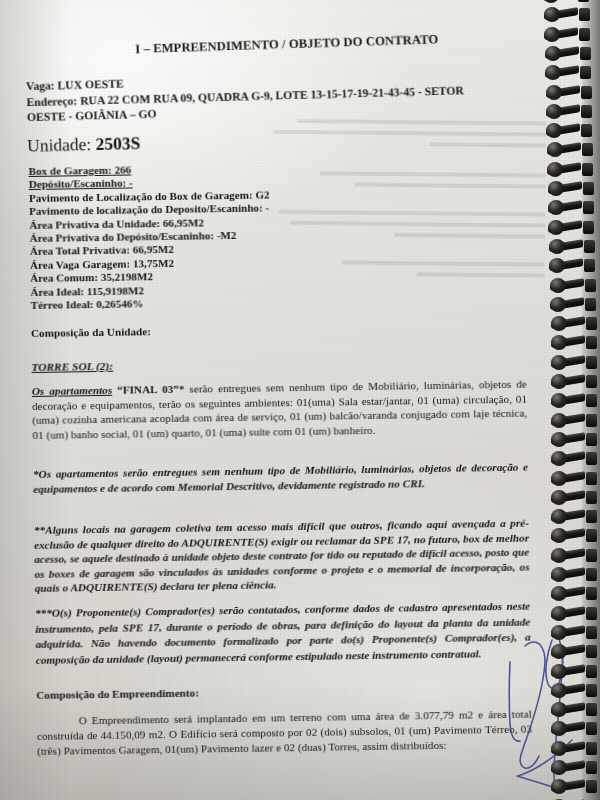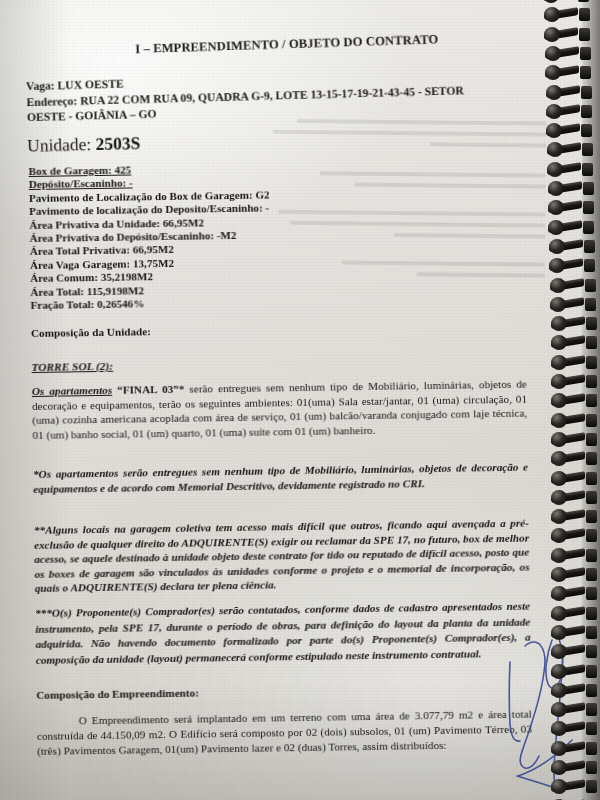--- a/index.html
+++ b/index.html
@@ -233,31 +233,31 @@
       </div>
       <div>OESTE - GOIÂNIA – GO</div>
     </div>
 
     <div class="unit-line">
       <span>Unidade:</span>
       <span class="val">2503S</span>
     </div>
 
     <div class="block specs" id="specs-list">
-        <div class="u"><span>Box de Garagem:</span><span> 425</span></div>
+        <div class="u"><span>Box de Garagem:</span><span> 266</span></div>
         <div class="u"><span>Depósito/Escaninho:</span><span> -</span></div>
         <div><span>Pavimento de Localização do Box de Garagem:</span><span> G2</span></div>
         <div><span>Pavimento de localização do Deposito/Escaninho:</span><span> -</span></div>
         <div><span>Área Privativa da Unidade:</span><span> 66,95M2</span></div>
         <div><span>Área Privativa do  Depósito/Escaninho:</span><span> -M2</span></div>
         <div><span>Área Total Privativa:</span><span> 66,95M2</span></div>
         <div><span>Área Vaga Garagem:</span><span> 13,75M2</span></div>
         <div><span>Área Comum:</span><span> 35,2198M2</span></div>
-        <div><span>Área Total:</span><span> 115,9198M2</span></div>
-        <div><span>Fração Total:</span><span> 0,26546%</span></div>
+        <div><span>Área Ideal:</span><span> 115,9198M2</span></div>
+        <div><span>Térreo Ideal:</span><span> 0,26546%</span></div>
       </div>
 
     <div class="block label-comp-unidade">Composição da Unidade:</div>
 
     <div class="block torre">TORRE SOL (2):</div>
 
     <div class="para p1"><span class="bi-u">Os apartamentos</span> <span class="b">“FINAL 03”*</span><span> serão entregues sem nenhum tipo de Mobiliário, luminárias, objetos de decoração e equipamentos, terão os seguintes ambientes: 01(uma) Sala estar/jantar, 01 (uma) circulação, 01 (uma) cozinha americana acoplada com área de serviço, 01 (um) balcão/varanda conjugado com laje técnica, 01 (um) banho social, 01 (um) quarto, 01 (uma) suíte com 01 (um) banheiro.</span></div>
 
     <div class="para it p2">*Os apartamentos serão entregues sem nenhum tipo de Mobiliário, luminárias, objetos de decoração e equipamentos e de acordo com Memorial Descritivo, devidamente registrado no CRI.</div>
 

